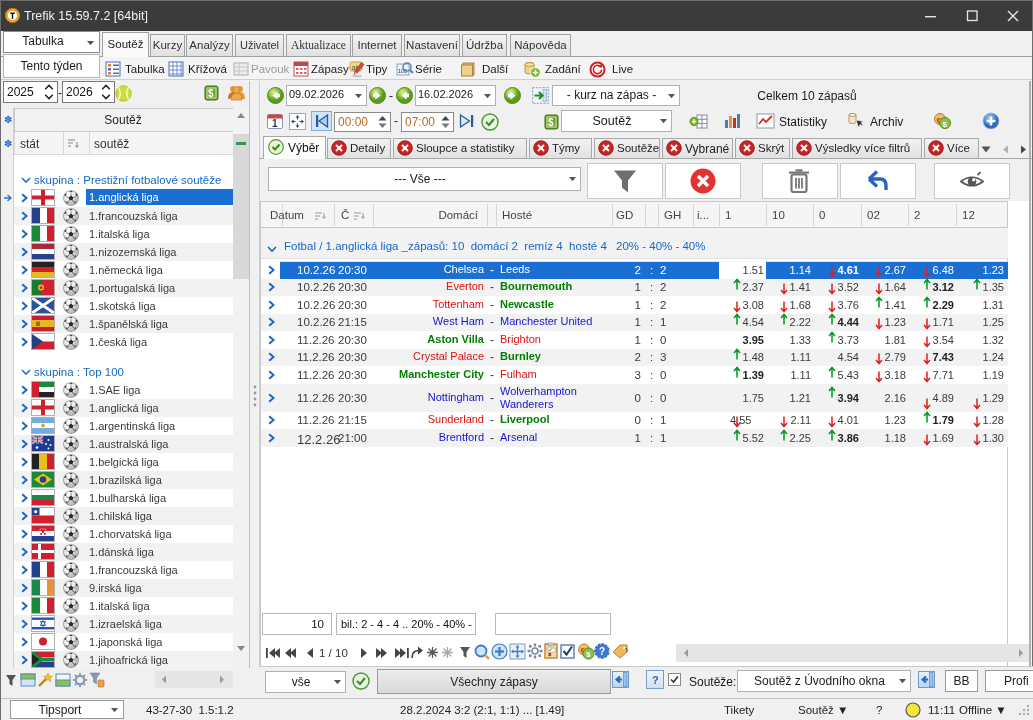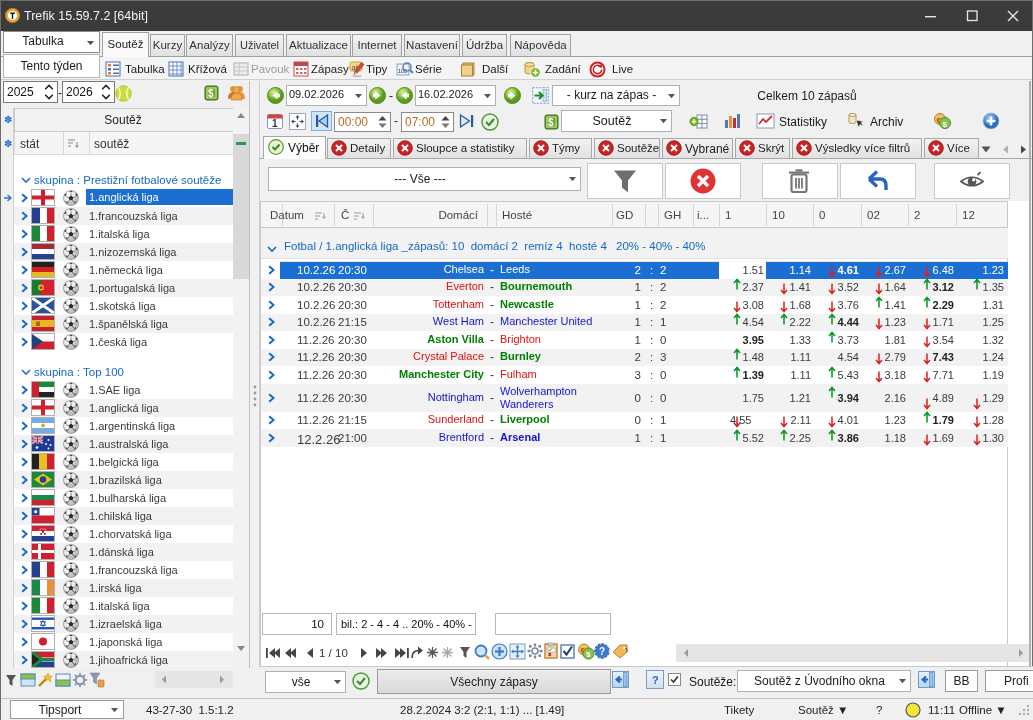--- a/index.html
+++ b/index.html
@@ -47,21 +47,21 @@
     </div>
 <div class="a" style="left:101px;top:31px;width:47px;height:25px;background:#fafafa;border:1px solid #a0a0a0;border-bottom:none;z-index:3;"></div>
 <div class="a" style="left:101px;top:37px;width:47px;height:14px;text-align:center;color:#1a1a1a;z-index:4;font-size:11.5px;">Soutěž</div>
 <div class="a" style="left:149px;top:33px;width:35px;height:23px;background:linear-gradient(#f4f4f4,#dfdfdf);border:1px solid #a0a0a0;border-bottom:none;"></div>
 <div class="a" style="left:149px;top:38px;width:35px;height:14px;text-align:center;color:#333;z-index:2;font-size:11.5px;">Kurzy</div>
 <div class="a" style="left:185px;top:33px;width:47px;height:23px;background:linear-gradient(#f4f4f4,#dfdfdf);border:1px solid #a0a0a0;border-bottom:none;"></div>
 <div class="a" style="left:185px;top:38px;width:47px;height:14px;text-align:center;color:#333;z-index:2;font-size:11.5px;">Analýzy</div>
 <div class="a" style="left:234px;top:33px;width:49px;height:23px;background:linear-gradient(#f4f4f4,#dfdfdf);border:1px solid #a0a0a0;border-bottom:none;"></div>
 <div class="a" style="left:234px;top:38px;width:49px;height:14px;text-align:center;color:#333;z-index:2;font-size:11px;">Uživatel</div>
 <div class="a" style="left:285px;top:33px;width:65px;height:23px;background:linear-gradient(#f4f4f4,#dfdfdf);border:1px solid #a0a0a0;border-bottom:none;"></div>
-<div class="a" style="left:285px;top:38px;width:65px;height:14px;text-align:center;color:#333;z-index:2;font-size:11.5px;">Aktualizace</div>
+<div class="a" style="left:285px;top:38px;width:65px;height:14px;text-align:center;color:#333;z-index:2;font-size:11.5px;font-family:Liberation Serif, serif;">Aktualizace</div>
 <div class="a" style="left:351px;top:33px;width:50px;height:23px;background:linear-gradient(#f4f4f4,#dfdfdf);border:1px solid #a0a0a0;border-bottom:none;"></div>
 <div class="a" style="left:351px;top:38px;width:50px;height:14px;text-align:center;color:#333;z-index:2;font-size:11.5px;">Internet</div>
 <div class="a" style="left:403px;top:33px;width:56px;height:23px;background:linear-gradient(#f4f4f4,#dfdfdf);border:1px solid #a0a0a0;border-bottom:none;"></div>
 <div class="a" style="left:403px;top:38px;width:56px;height:14px;text-align:center;color:#333;z-index:2;font-size:11.5px;">Nastavení</div>
 <div class="a" style="left:461px;top:33px;width:45px;height:23px;background:linear-gradient(#f4f4f4,#dfdfdf);border:1px solid #a0a0a0;border-bottom:none;"></div>
 <div class="a" style="left:461px;top:38px;width:45px;height:14px;text-align:center;color:#333;z-index:2;font-size:11.5px;">Údržba</div>
 <div class="a" style="left:509px;top:33px;width:61px;height:23px;background:linear-gradient(#f4f4f4,#dfdfdf);border:1px solid #a0a0a0;border-bottom:none;"></div>
 <div class="a" style="left:509px;top:38px;width:61px;height:14px;text-align:center;color:#333;z-index:2;font-size:11.5px;">Nápověda</div>
 <div class="a" style="left:0px;top:55px;width:1031px;height:1px;background:#a0a0a0;z-index:1;"></div>
 <div class="a" style="left:101px;top:56px;width:930px;height:23px;background:#f4f4f4;border-bottom:1px solid #cfcfcf;z-index:2;"></div>
@@ -887,21 +887,21 @@
             <stop offset="1" stop-color="#c0c0c0"></stop>
           </radialGradient>
         </defs>
         <circle cx="8" cy="8" r="7.5" fill="url(#bg1)"></circle>
         <circle cx="8" cy="8" r="7.5" fill="none" stroke="#777" stroke-width="0.6"></circle>
         <path d="M8 5.6 L10.4 7.4 L9.5 10.2 L6.5 10.2 L5.6 7.4 Z" fill="#2a2a2a"></path>
         <path d="M8 5.6 L8 3.4 M10.4 7.4 L12.6 6.8 M9.5 10.2 L10.8 12.2 M6.5 10.2 L5.2 12.2 M5.6 7.4 L3.4 6.8" stroke="#444" stroke-width="0.7" fill="none"></path>
         <path d="M6.2 1.2 L8 2.6 L9.8 1.2 Q8 0.6 6.2 1.2 Z M12.8 3 L12.6 5.4 L14.8 6.2 Q14.4 4 12.8 3 Z M1.2 6.2 L3.4 5.4 L3.2 3 Q1.6 4 1.2 6.2 Z M13.6 11.8 L11.8 11.4 L11 13.8 Q12.6 13.2 13.6 11.8 Z M4.2 11.4 L2.4 11.8 Q3.4 13.2 5 13.8 Z" fill="#3a3a3a"></path>
       </svg>
     </div>
-<div class="a tt" style="left:88px;top:581px;width:143px;height:13px;color:#3a3a3a;font-size:11px;">1.irská liga</div>
+<div class="a tt" style="left:88px;top:581px;width:143px;height:13px;color:#3a3a3a;font-size:11px;">9.irská liga</div>
 <div class="a" style="left:13px;top:596px;width:219px;height:18px;background:#ffffff;"></div>
 <div class="a" style="left:20px;top:600px;width:7px;height:10px;">
       <svg width="7" height="10">
         <path d="M1.2 1.2 L5.6 5 L1.2 8.8" fill="none" stroke="#1a66c8" stroke-width="2"></path>
       </svg>
     </div>
 <div class="a" style="left:31px;top:597px;width:22px;height:15px;">
       <svg width="22" height="15" style="outline:1px solid #b0b0b0;">
         <rect width="8" height="15" fill="#1a8a3a"></rect>
         <rect x="8" width="7" height="15" fill="#fff"></rect>
@@ -1838,21 +1838,21 @@
 <div class="a" style="left:260px;top:428px;width:747px;height:18px;background:#f2f2f2;z-index:1;"></div>
 <div class="a" style="left:267px;top:432px;width:7px;height:10px;z-index:3;">
       <svg width="7" height="10">
         <path d="M1.2 1.2 L5.6 5 L1.2 8.8" fill="none" stroke="#1a66c8" stroke-width="2"></path>
       </svg>
     </div>
 <div class="a" style="left:296px;top:431px;width:44px;height:13px;color:#3a3a3a;z-index:3;font-size:13px;">12.2.26</div>
 <div class="a" style="left:337px;top:431px;width:34px;height:13px;color:#3a3a3a;z-index:3;font-size:11.5px;">21:00</div>
 <div class="a" style="left:340px;top:430px;width:143px;height:14px;color:#1414d2;font-weight:normal;text-align:right;z-index:3;font-size:11px;">Brentford</div>
 <div class="a" style="left:487px;top:430px;width:8px;height:14px;color:#3a3a3a;z-index:3;text-align:center;">-</div>
-<div class="a" style="left:499px;top:430px;width:130px;height:14px;color:#1414d2;font-weight:bold;z-index:3;font-size:11px;">Arsenal</div>
+<div class="a" style="left:499px;top:430px;width:130px;height:14px;color:#1414d2;font-weight:normal;z-index:3;font-size:11px;">Arsenal</div>
 <div class="a" style="left:620px;top:431px;width:20px;height:13px;color:#3a3a3a;text-align:right;z-index:3;font-size:11.5px;">1</div>
 <div class="a" style="left:644px;top:431px;width:13px;height:13px;color:#3a3a3a;text-align:center;z-index:3;font-size:11.5px;">:</div>
 <div class="a" style="left:659px;top:431px;width:20px;height:13px;color:#3a3a3a;z-index:3;font-size:11.5px;">1</div>
 <div class="a" style="left:729px;top:431px;width:34px;height:13px;color:#3a3a3a;font-weight:normal;text-align:right;z-index:3;font-size:11px;">5.52</div>
 <div class="a" style="left:732px;top:428px;width:8px;height:12px;z-index:3;">
       <svg width="8" height="12">
         <path d="M4 11.5 V2 M1 5 L4 1.4 L7 5" fill="none" stroke="#00981e" stroke-width="1.5"></path>
       </svg>
     </div>
 <div class="a" style="left:776px;top:431px;width:34px;height:13px;color:#3a3a3a;font-weight:normal;text-align:right;z-index:3;font-size:11px;">2.25</div>

